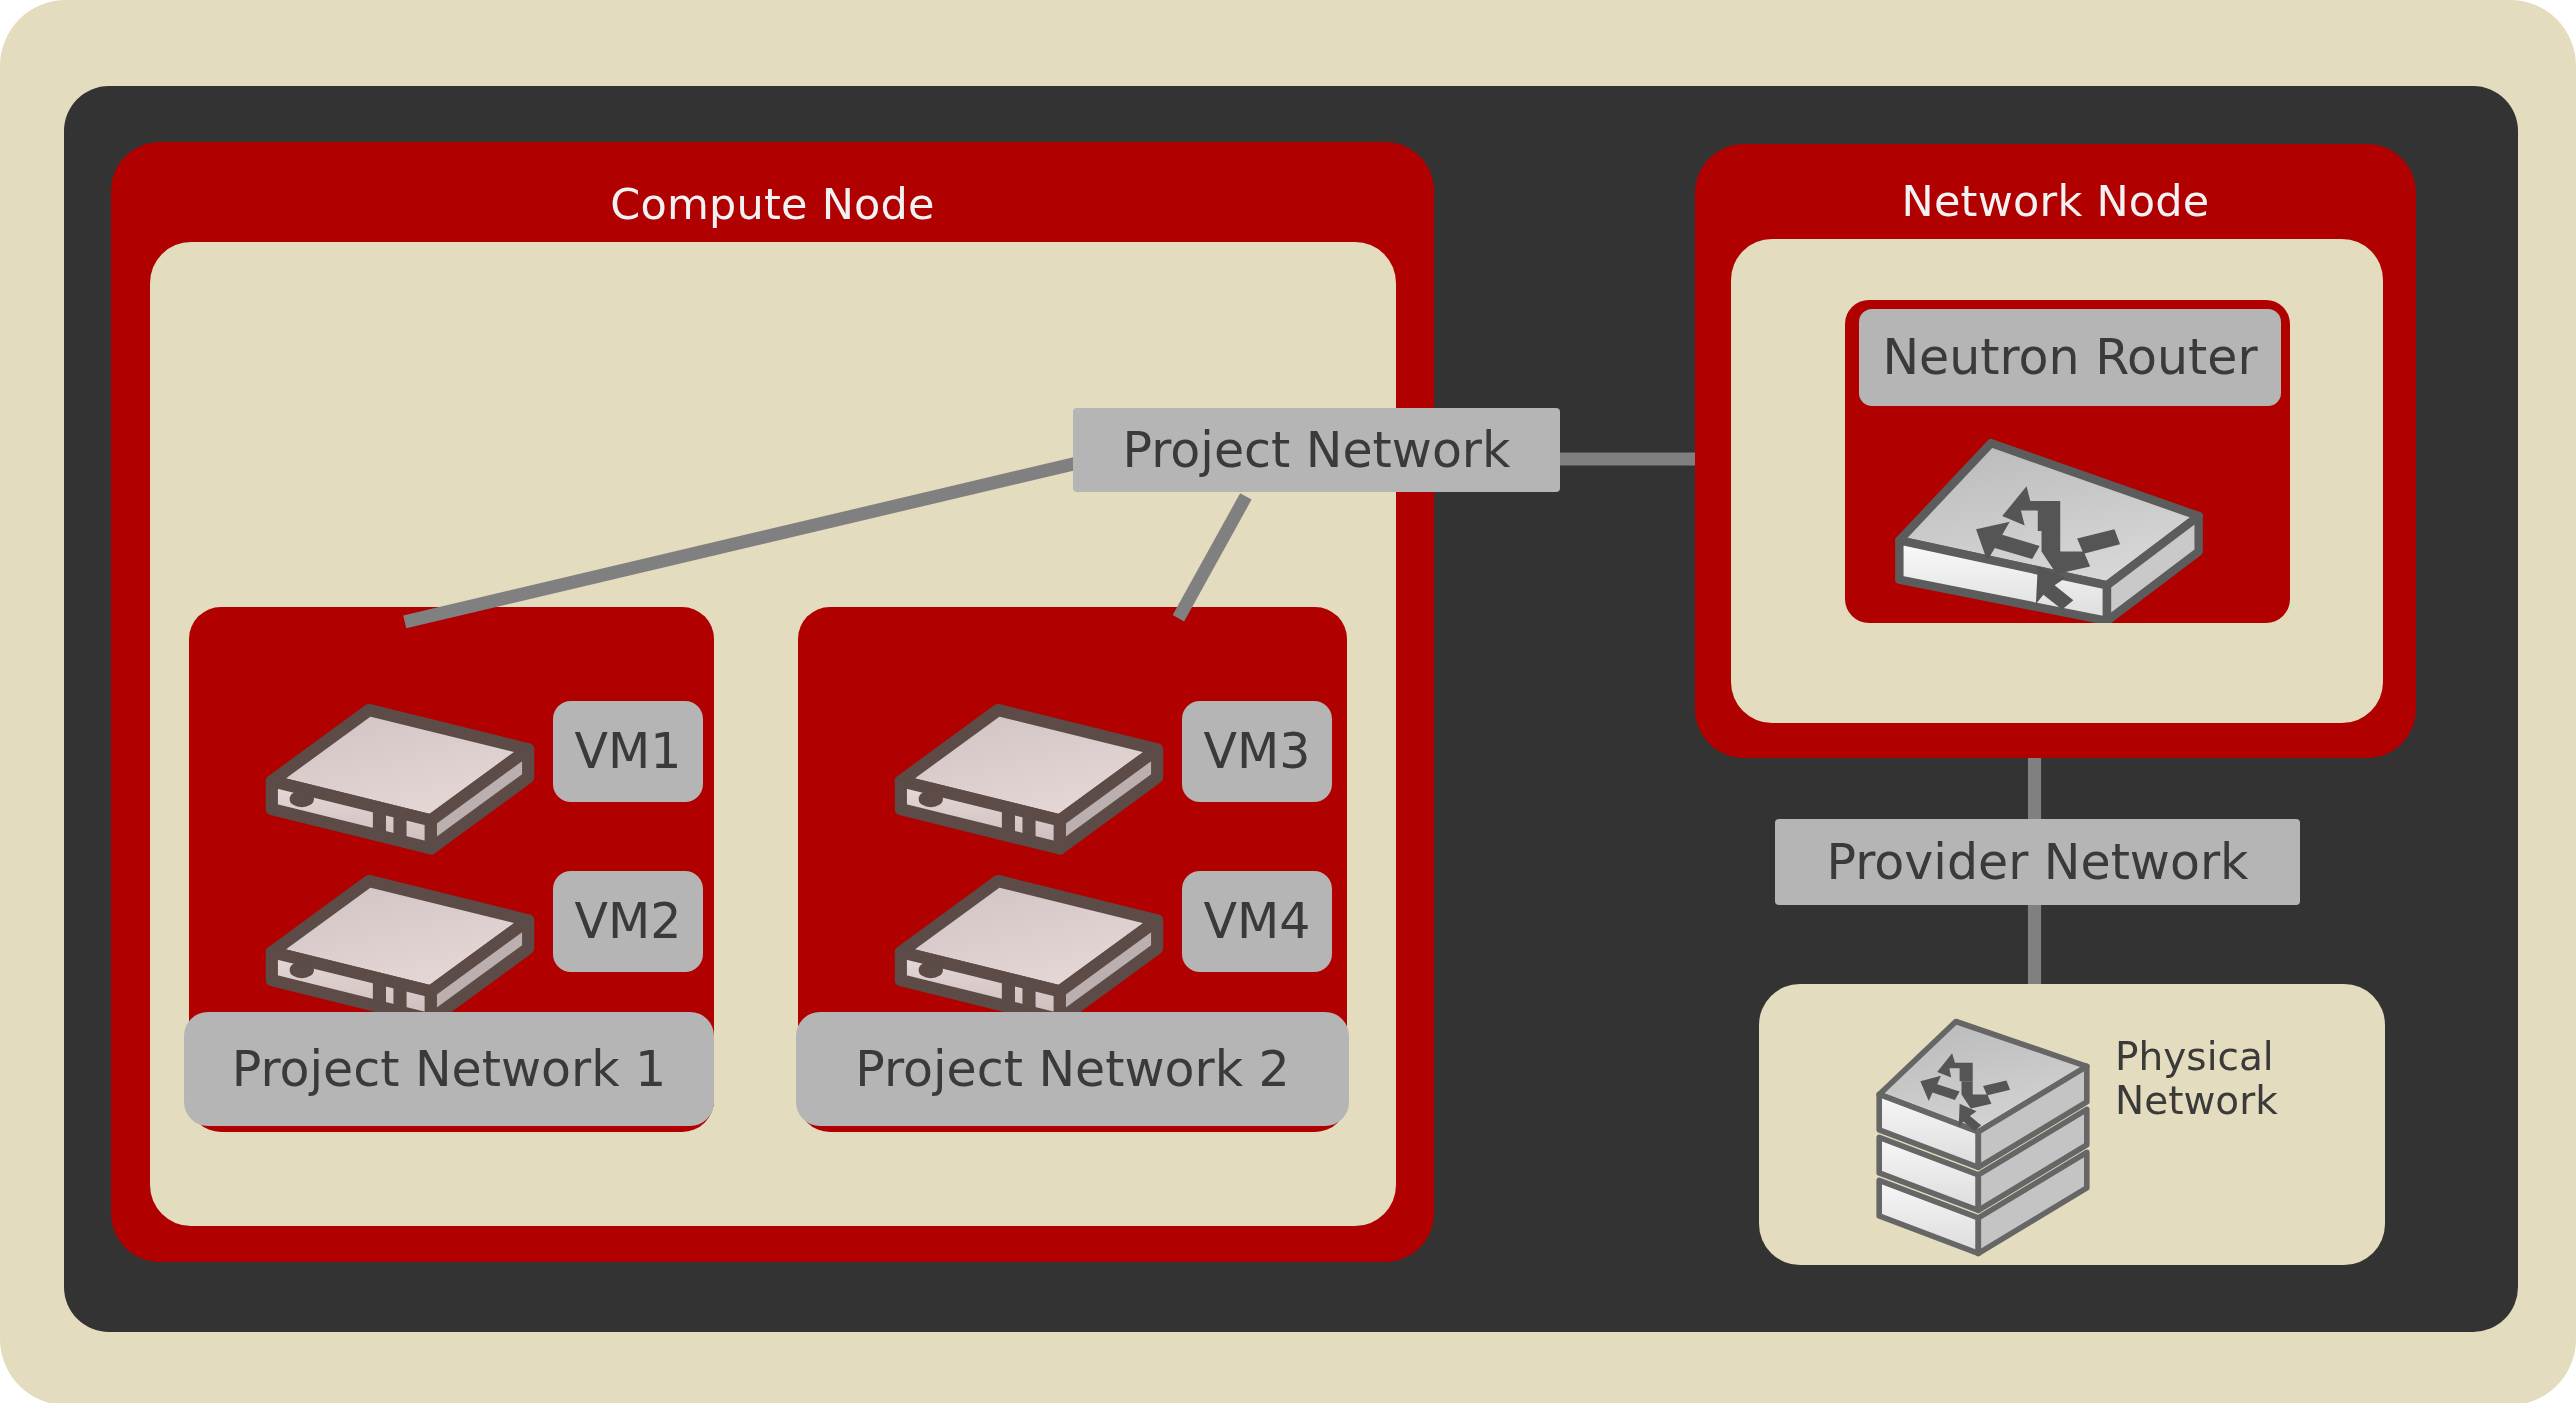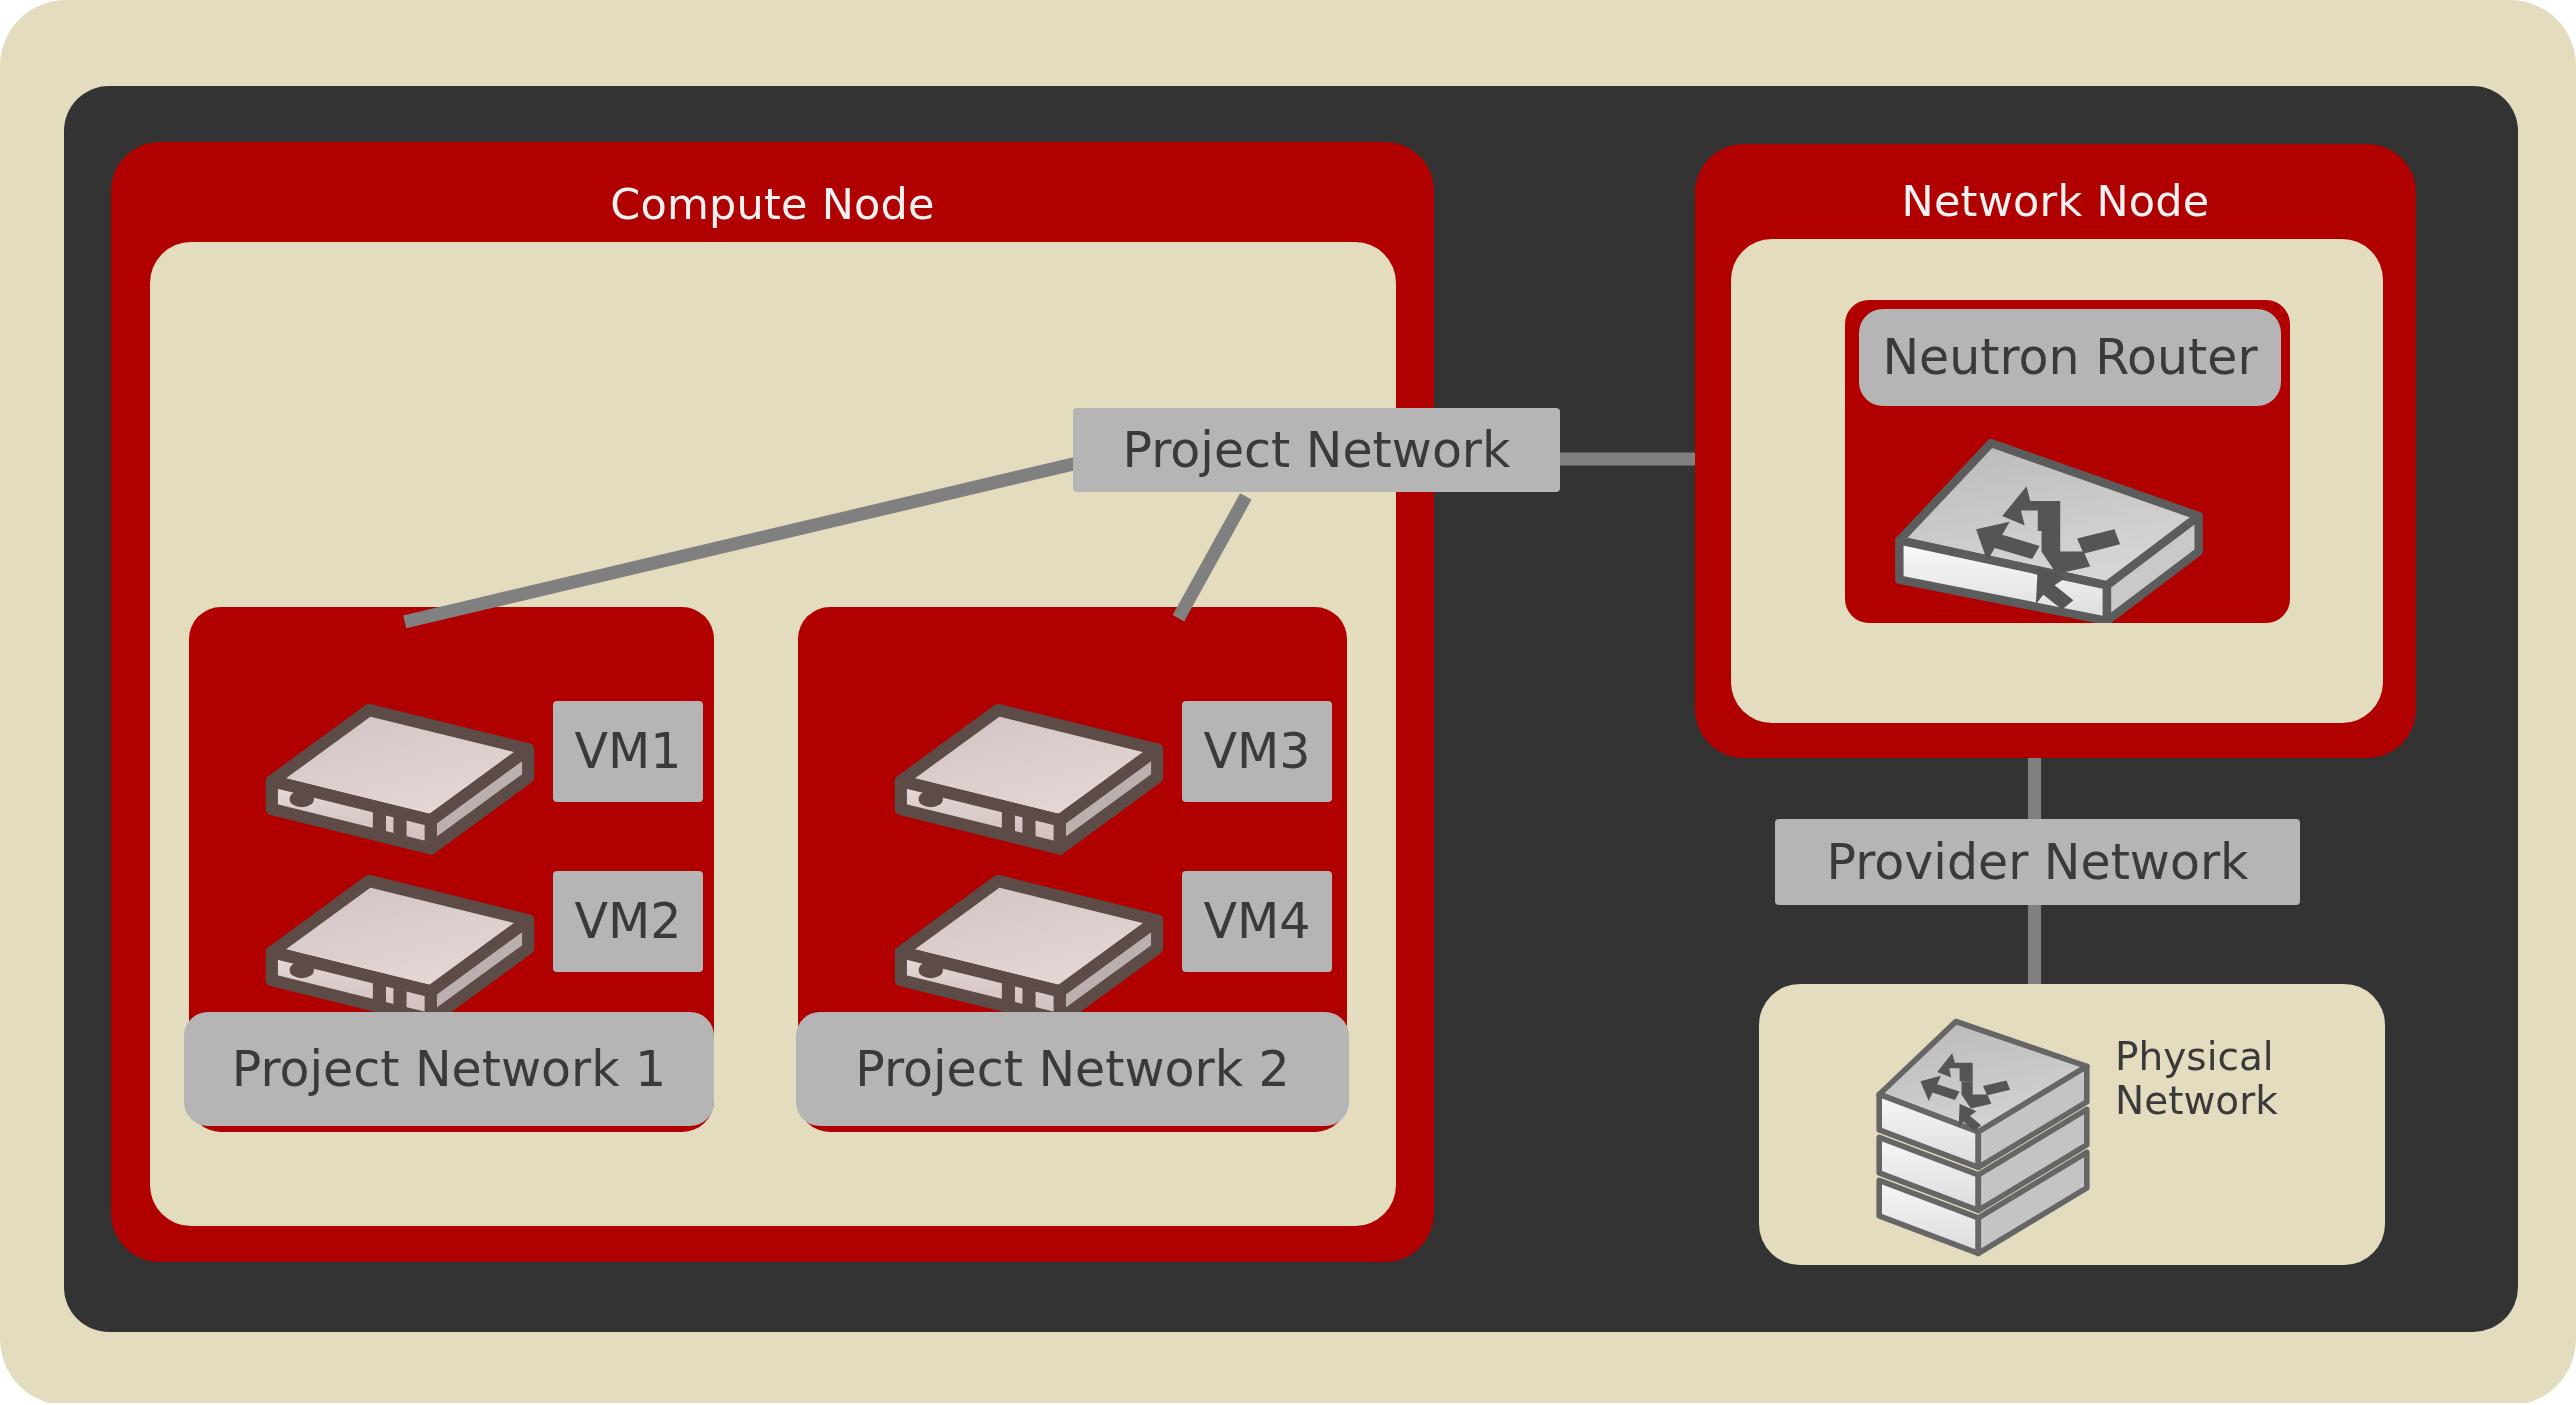--- a/index.html
+++ b/index.html
@@ -87,42 +87,42 @@
     position: absolute;
     left: 1845px; top: 300px;
     width: 445px; height: 323px;
     background: #B00000;
     border-radius: 24px;
   }
   
   .gray-pill {
     position: absolute;
     background: #B5B5B5;
-    border-radius: 4px;
+    border-radius: 18px;
     color: #3A3A3A;
     display: flex;
     align-items: center;
     justify-content: center;
     white-space: nowrap;
     box-sizing: border-box;
   }
   .gray-pill.vm {
     width: 150px; height: 101px;
     font-size: 49px;
   }
   .gray-pill.pn-label {
     height: 114px;
     font-size: 49px;
     border-radius: 24px;
   }
   .gray-pill.router-label {
     left: 1859px; top: 309px;
     width: 422px; height: 97px;
     font-size: 49px;
-    border-radius: 24px;
+    border-radius: 13px;
   }
   .gray-pill.project-network {
     left: 1073px; top: 408px;
     width: 487px; height: 84px;
     font-size: 49px;
     border-radius: 4px;
   }
   .gray-pill.provider-network {
     left: 1775px; top: 819px;
     width: 525px; height: 86px;

